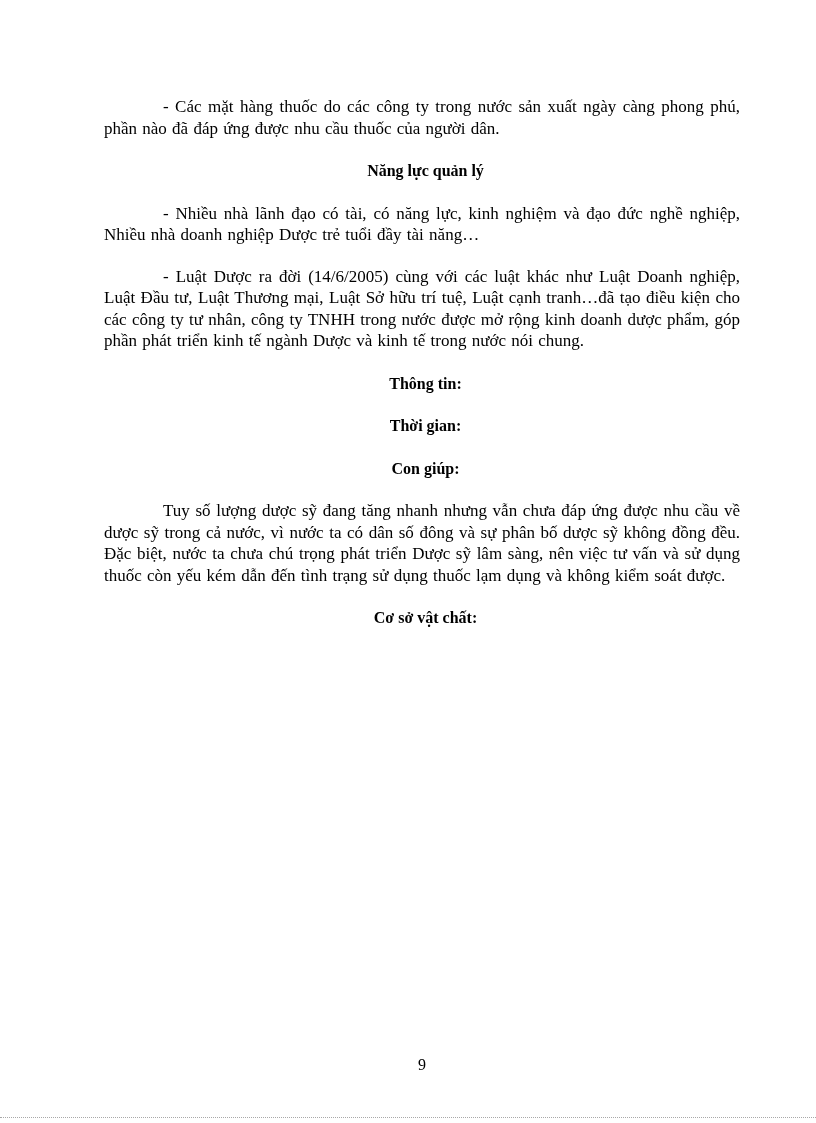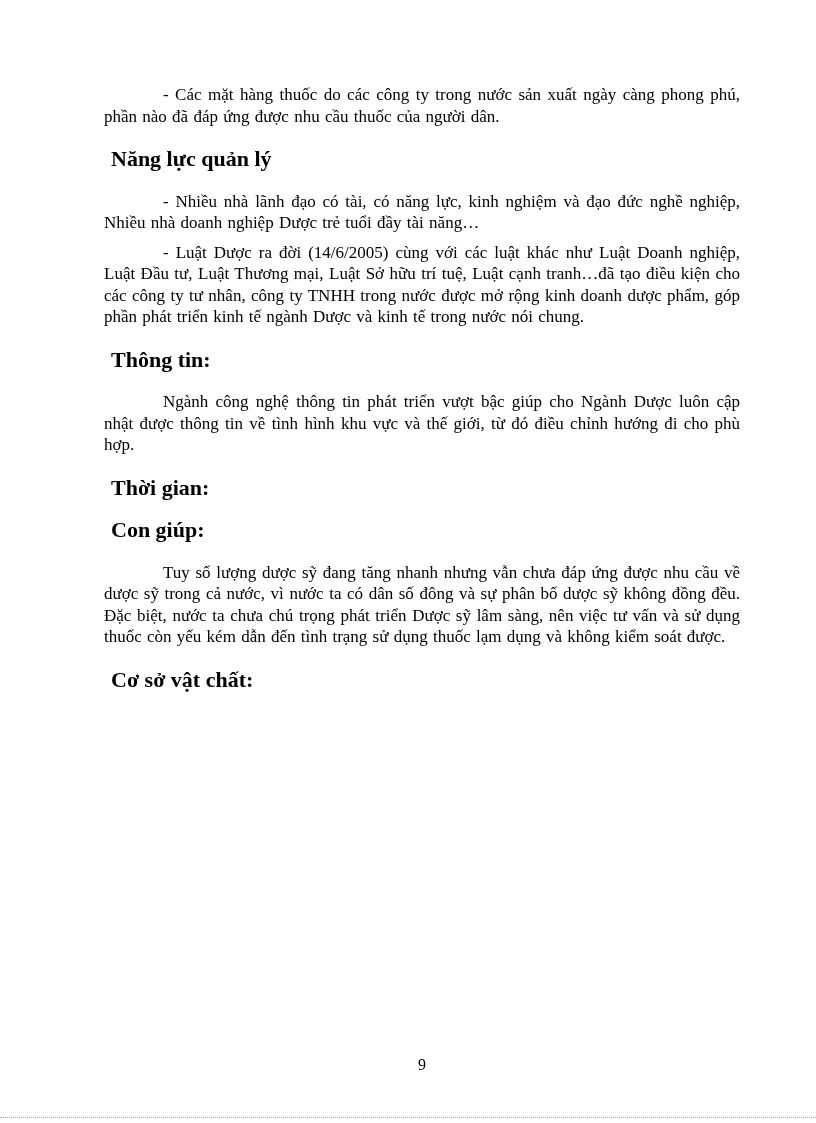--- a/index.html
+++ b/index.html
@@ -20,29 +20,29 @@
     position: absolute;
     left: 104px;
     top: 76px;
     width: 636px;
   }
   .content p.body {
     font-size: 17px;
     line-height: 21.5px;
     text-align: justify;
     text-indent: 59px;
-    margin: 8px 0;
+    margin: 20px 0;
     word-spacing: 1px;
   }
   .content h3.heading {
-    font-size: 22px;
+    font-size: 16px;
     line-height: 21.5px;
     font-weight: bold;
     margin: 21px 0 21px 7px;
-    text-align: left;
+    text-align: center;
   }
   .page-number {
     position: absolute;
     left: 104px;
     width: 636px;
     top: 1055px;
     text-align: center;
     font-size: 16px;
     line-height: 20px;
   }
@@ -58,21 +58,20 @@
 </head>
 <body>
 
 <div class="page">
   <div class="content">
     <p class="body">- Các mặt hàng thuốc do các công ty trong nước sản xuất ngày càng phong phú, phần nào đã đáp ứng được nhu cầu thuốc của người dân.</p>
     <h3 class="heading">Năng lực quản lý</h3>
     <p class="body">- Nhiều nhà lãnh đạo có tài, có năng lực, kinh nghiệm và đạo đức nghề nghiệp, Nhiều nhà doanh nghiệp Dược trẻ tuổi đầy tài năng…</p>
     <p class="body">- Luật Dược ra đời (14/6/2005) cùng với các luật khác như Luật Doanh nghiệp, Luật Đầu tư, Luật Thương mại, Luật Sở hữu trí tuệ, Luật cạnh tranh…đã tạo điều kiện cho các công ty tư nhân, công ty TNHH trong nước được mở rộng kinh doanh dược phẩm, góp phần phát triển kinh tế ngành Dược và kinh tế trong nước nói chung.</p>
     <h3 class="heading">Thông tin:</h3>
-    <p class="body">Ngành công nghệ thông tin phát triển vượt bậc giúp cho Ngành Dược luôn cập nhật được thông tin về tình hình khu vực và thế giới, từ đó điều chỉnh hướng đi cho phù hợp.</p>
     <h3 class="heading">Thời gian:</h3>
     <h3 class="heading">Con giúp:</h3>
     <p class="body">Tuy số lượng dược sỹ đang tăng nhanh nhưng vẫn chưa đáp ứng được nhu cầu về dược sỹ trong cả nước, vì nước ta có dân số đông và sự phân bố dược sỹ không đồng đều. Đặc biệt, nước ta chưa chú trọng phát triển Dược sỹ lâm sàng, nên việc tư vấn và sử dụng thuốc còn yếu kém dẫn đến tình trạng sử dụng thuốc lạm dụng và không kiểm soát được.</p>
     <h3 class="heading">Cơ sở vật chất:</h3>
   </div>
   <div class="page-number">9</div>
   <div class="page-edge"></div>
 </div>
 
 </body></html>

